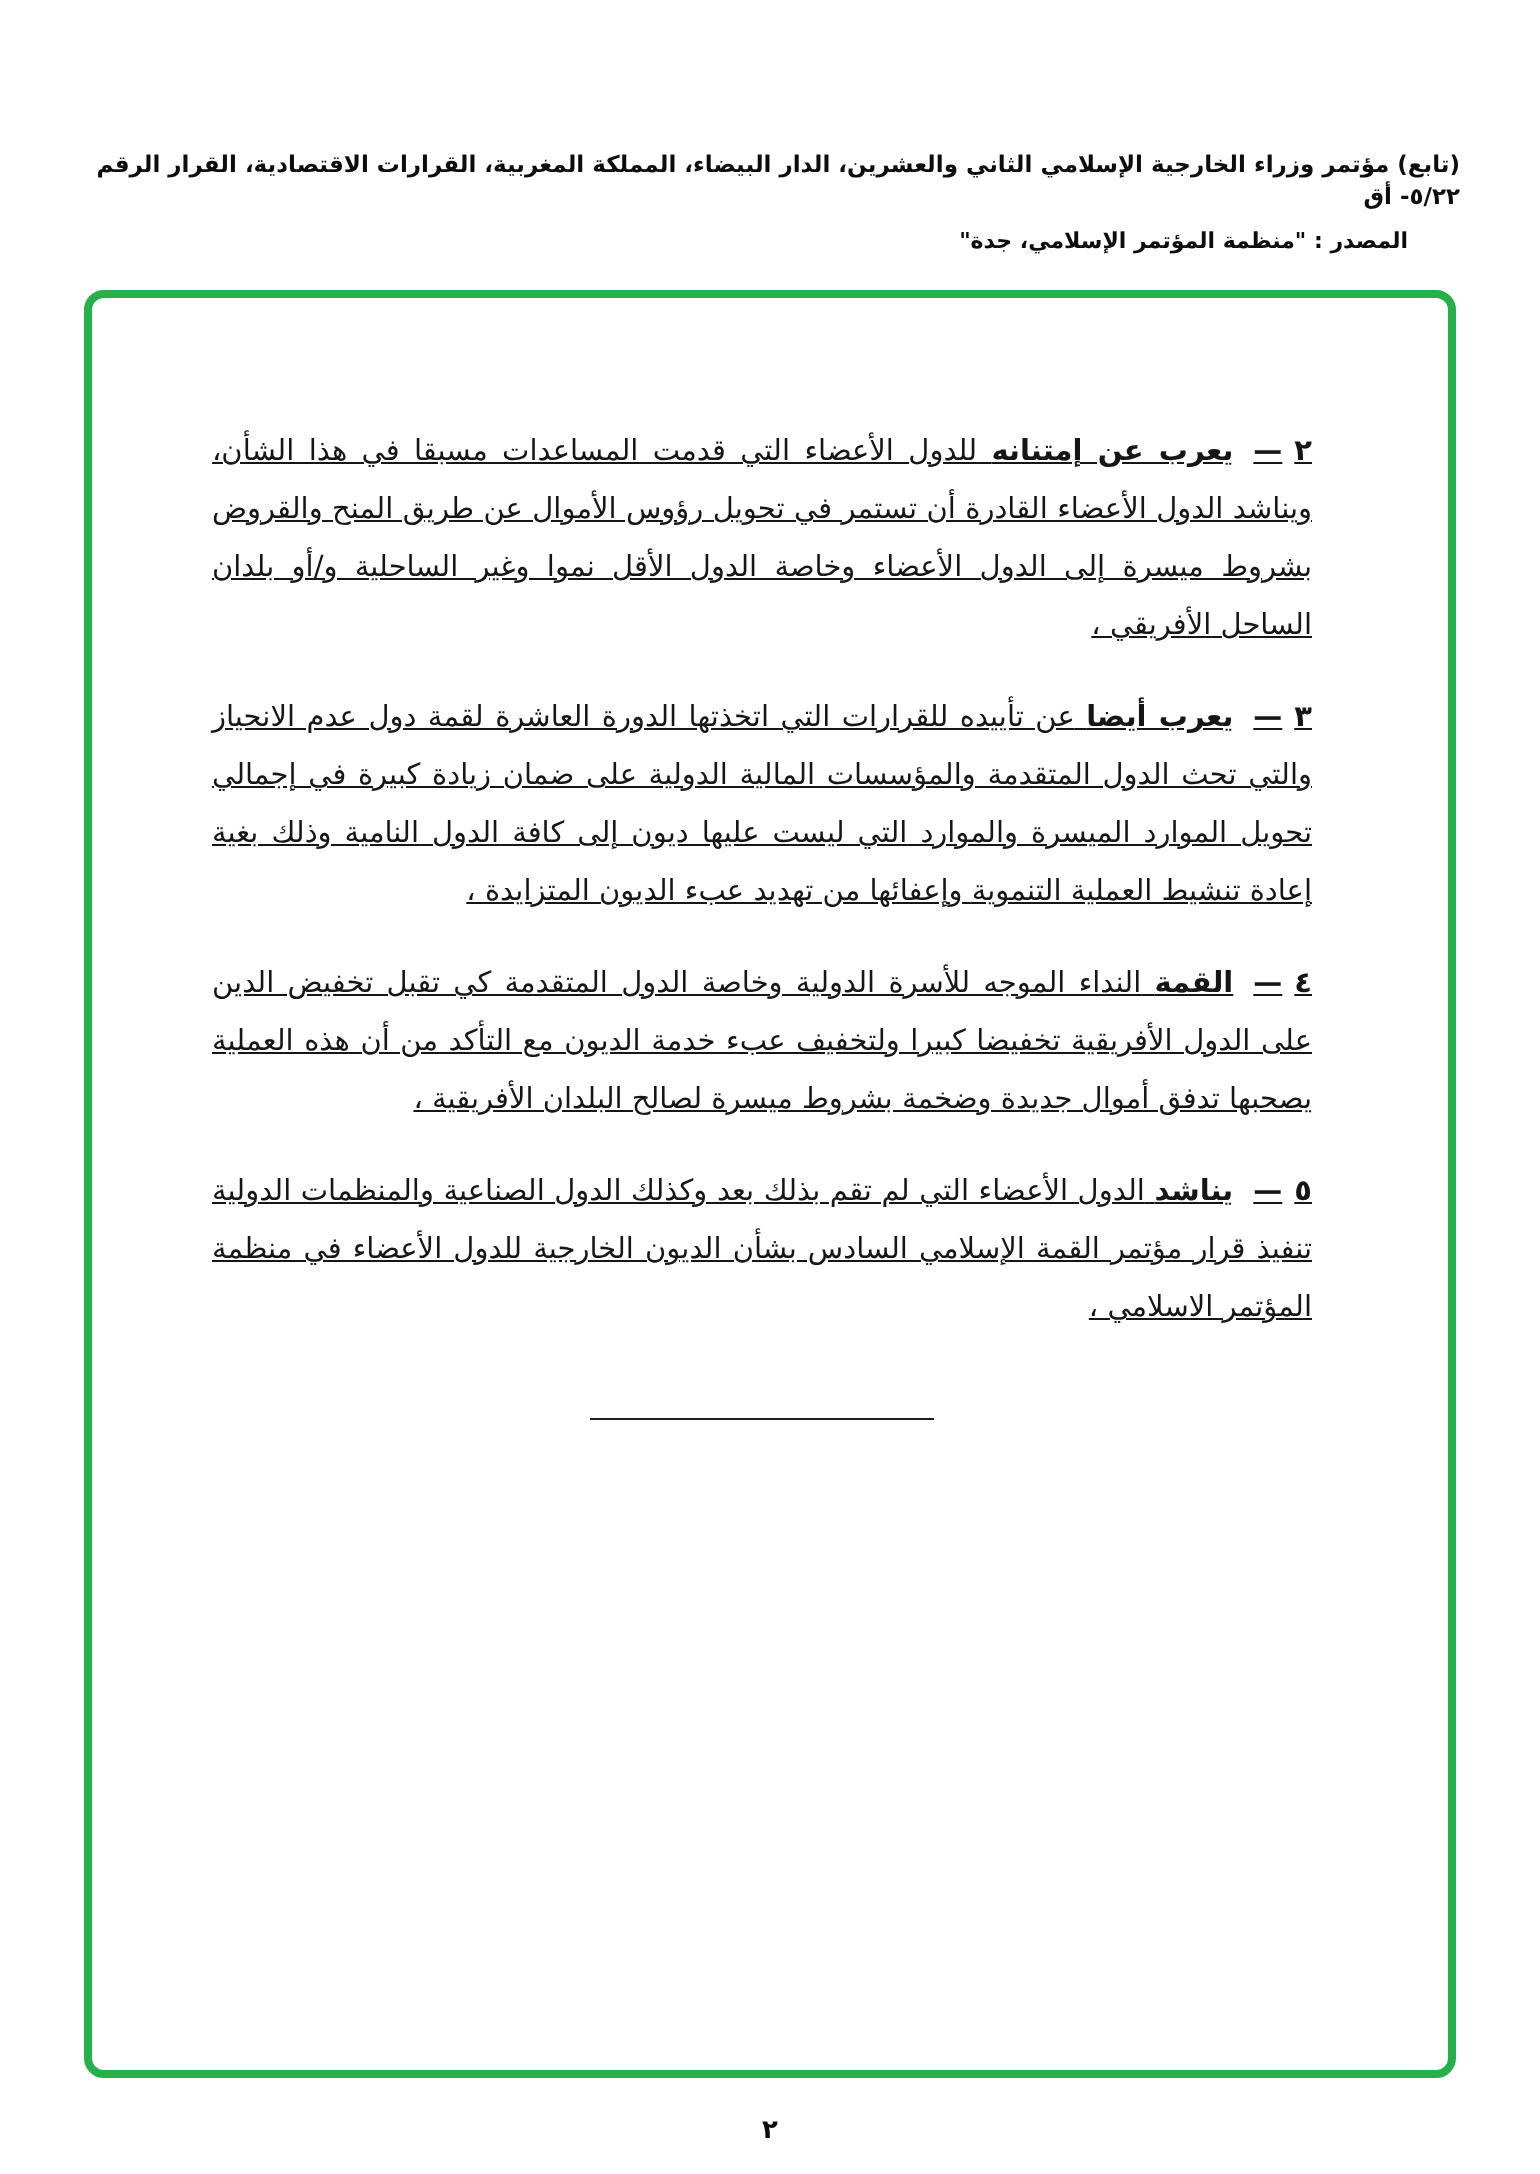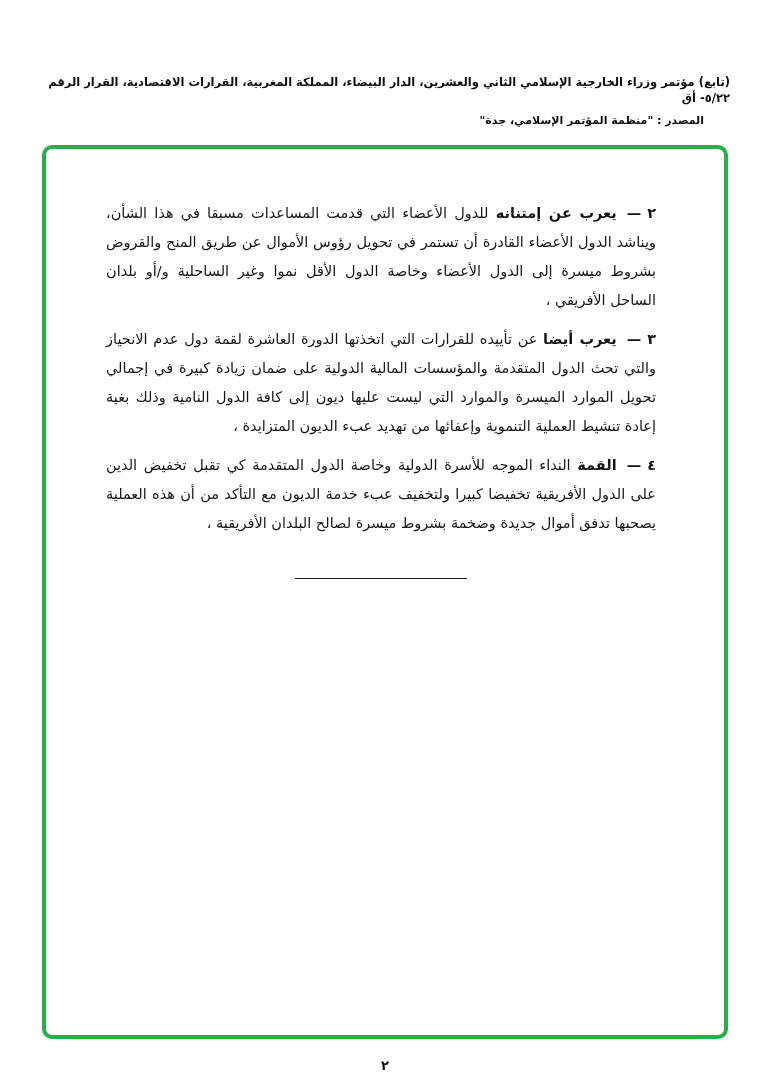--- a/index.html
+++ b/index.html
@@ -38,21 +38,21 @@
   
   .content {
     position: absolute;
     top: 46px; right: 68px; left: 60px;
     direction: rtl;
     text-align: justify;
     font-size: 14.5px;
     line-height: 29px;
     color: var(--ink);
   }
-  .item { margin: 4px 0 10px 0; }
+  .item { margin: 17px 0 10px 0; text-decoration: underline; }
   .num { font-weight: bold; }
   .dash { font-weight: bold; padding: 0 6px 0 10px; }
   .lead { font-weight: bold; }
 
   .divider {
     border: none;
     border-top: 1.7px solid #1c1c1c;
     width: 172px;
     margin: 40px auto 0 auto;
   }
@@ -77,18 +77,19 @@
 
 <div class="green-box">
   <div class="content">
 
     <p class="item"><span class="num">٢</span><span class="dash">—</span><span class="lead">يعرب عن إمتنانه</span> <span>للدول الأعضاء التي قدمت المساعدات مسبقا في هذا الشأن، ويناشد الدول الأعضاء القادرة أن تستمر في تحويل رؤوس الأموال عن طريق المنح والقروض بشروط ميسرة إلى الدول الأعضاء وخاصة الدول الأقل نموا وغير الساحلية و/أو بلدان الساحل الأفريقي ،</span></p>
 
     <p class="item"><span class="num">٣</span><span class="dash">—</span><span class="lead">يعرب أيضا</span> <span>عن تأييده للقرارات التي اتخذتها الدورة العاشرة لقمة دول عدم الانحياز والتي تحث الدول المتقدمة والمؤسسات المالية الدولية على ضمان زيادة كبيرة في إجمالي تحويل الموارد الميسرة والموارد التي ليست عليها ديون إلى كافة الدول النامية وذلك بغية إعادة تنشيط العملية التنموية وإعفائها من تهديد عبء الديون المتزايدة ،</span></p>
 
     <p class="item"><span class="num">٤</span><span class="dash">—</span><span class="lead">القمة</span> <span>النداء الموجه للأسرة الدولية وخاصة الدول المتقدمة كي تقبل تخفيض الدين على الدول الأفريقية تخفيضا كبيرا ولتخفيف عبء خدمة الديون مع التأكد من أن هذه العملية يصحبها تدفق أموال جديدة وضخمة بشروط ميسرة لصالح البلدان الأفريقية ،</span></p>
 
+    <p class="item"><span class="num">٥</span><span class="dash">—</span><span class="lead">يناشد</span> <span>الدول الأعضاء التي لم تقم بذلك بعد وكذلك الدول الصناعية والمنظمات الدولية تنفيذ قرار مؤتمر القمة الإسلامي السادس بشأن الديون الخارجية للدول الأعضاء في منظمة المؤتمر الاسلامي ،</span></p>
 
     <hr class="divider">
   </div>
 </div>
 
 <div class="page-num">٢</div>
 
 </body></html>

